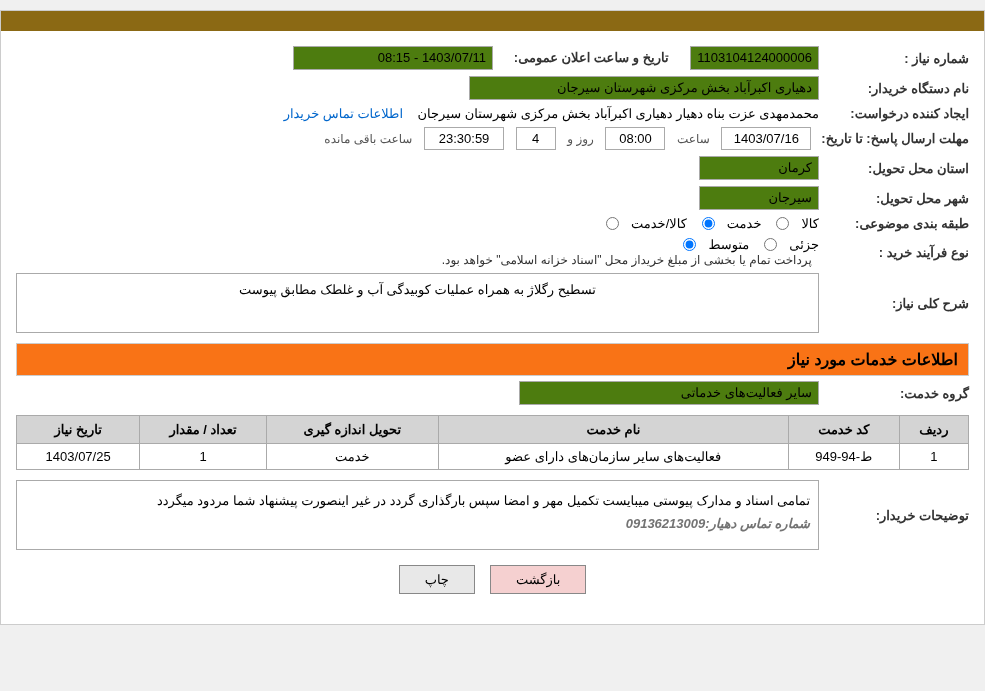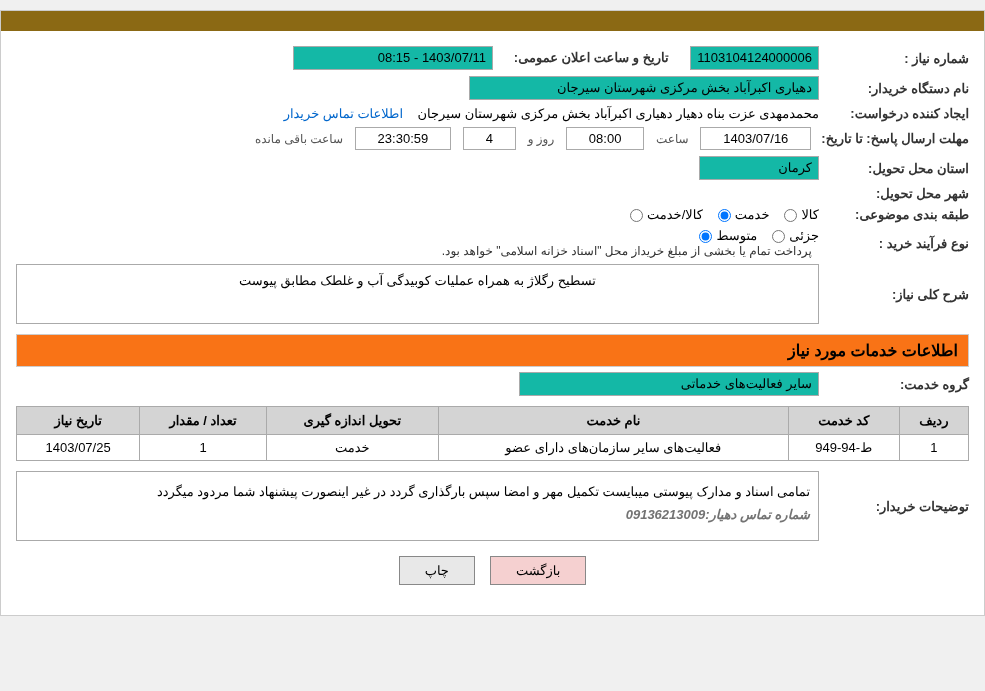--- a/index.html
+++ b/index.html
@@ -21,21 +21,21 @@
       text-align: center;
       padding: 10px;
       font-size: 16px;
       font-weight: bold;
     }
     .content {
       padding: 15px;
     }
     .value-box {
       border: 1px solid #aaa;
-      background: #14b8a6;
+      background: #4d7c0f;
       padding: 3px 6px;
       min-height: 24px;
       display: inline-block;
       min-width: 200px;
     }
     .value-box-wide {
       min-width: 350px;
     }
     .value-box-small {
       min-width: 120px;
@@ -49,41 +49,41 @@
       background: #f97316;
       border: 1px solid #ccc;
       padding: 6px 10px;
       font-weight: bold;
       font-size: 16px;
       margin: 10px 0 5px 0;
       text-align: right;
     }
     .date-box {
       border: 1px solid #aaa;
-      padding: 3px 22px;
+      padding: 3px 6px;
       background: #fff;
       min-width: 90px;
       text-align: center;
     }
     .countdown-row {
       display: flex;
       align-items: center;
       gap: 4px;
       direction: rtl;
     }
     .radio-group {
       display: flex;
       gap: 15px;
       direction: rtl;
       align-items: center;
     }
     .radio-item {
       display: flex;
-      align-items: flex-end;
-      gap: 4px;
+      align-items: center;
+      gap: 12px;
     }
     .description-box {
       border: 1px solid #aaa;
       background: #fff;
       padding: 8px;
       min-height: 60px;
       width: 100%;
       text-align: center;
     }
     .service-table {
@@ -220,20 +220,23 @@
 
     <div class="info-row">
       <span class="info-label">استان محل تحویل:</span>
       <span class="info-value">
         <span class="value-box value-box-small">کرمان</span>
       </span>
     </div>
 
     <div class="info-row">
       <span class="info-label">شهر محل تحویل:</span>
+      <span class="info-value">
+        <span class="value-box value-box-small">سیرجان</span>
+      </span>
     </div>
 
     <div class="info-row">
       <span class="info-label">طبقه بندی موضوعی:</span>
       <span class="info-value">
         <span class="radio-group">
           <label class="radio-item">
             <span>کالا</span>
             <input type="radio" name="category" style="">
           </label>

